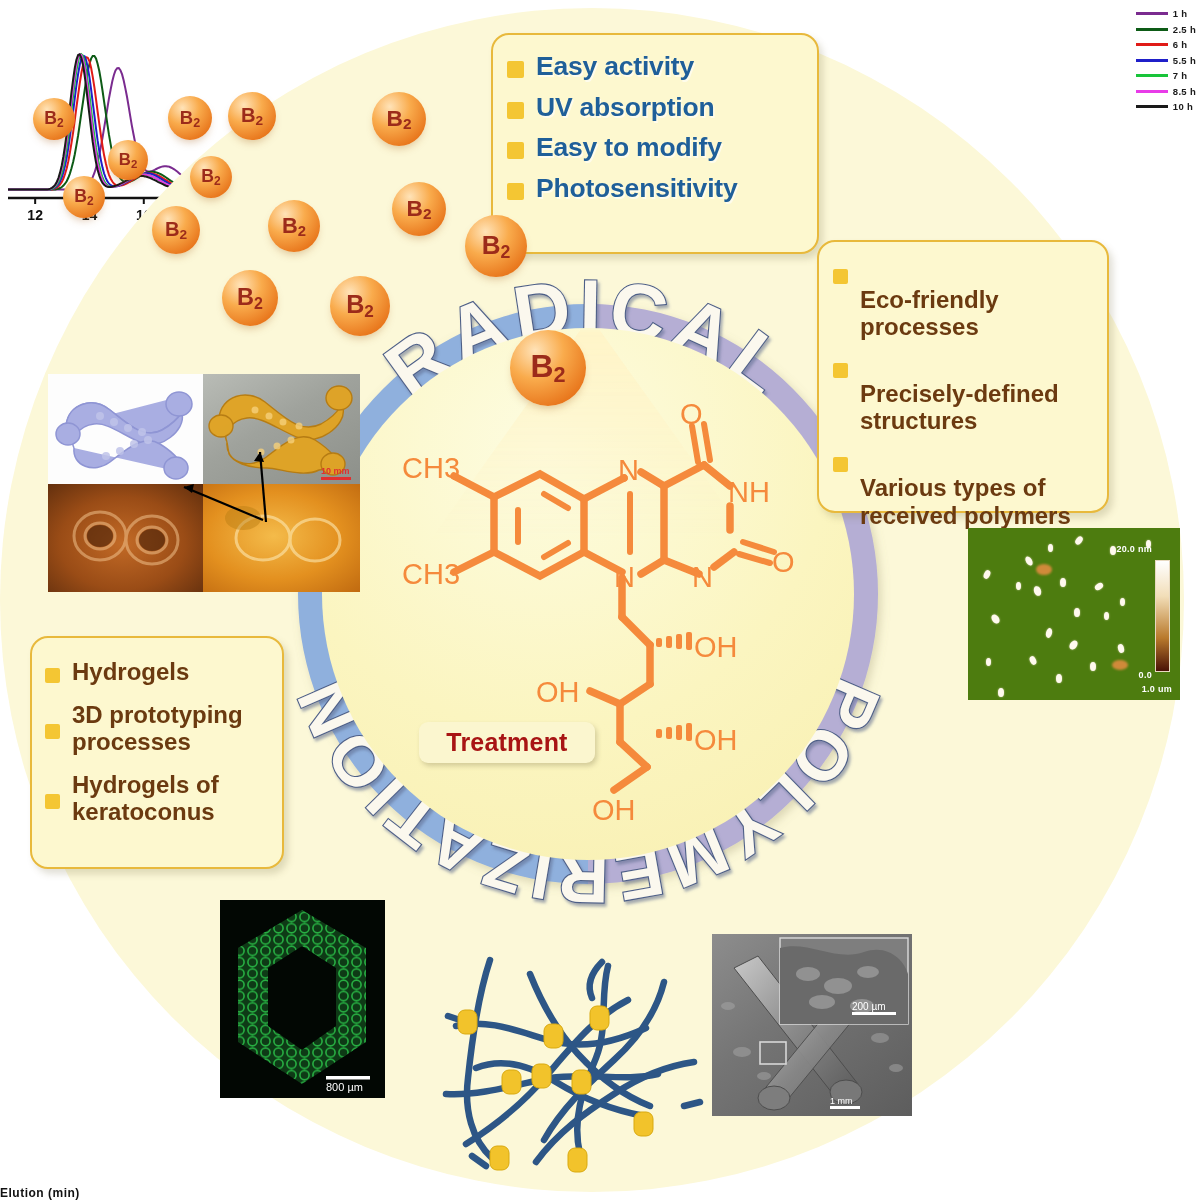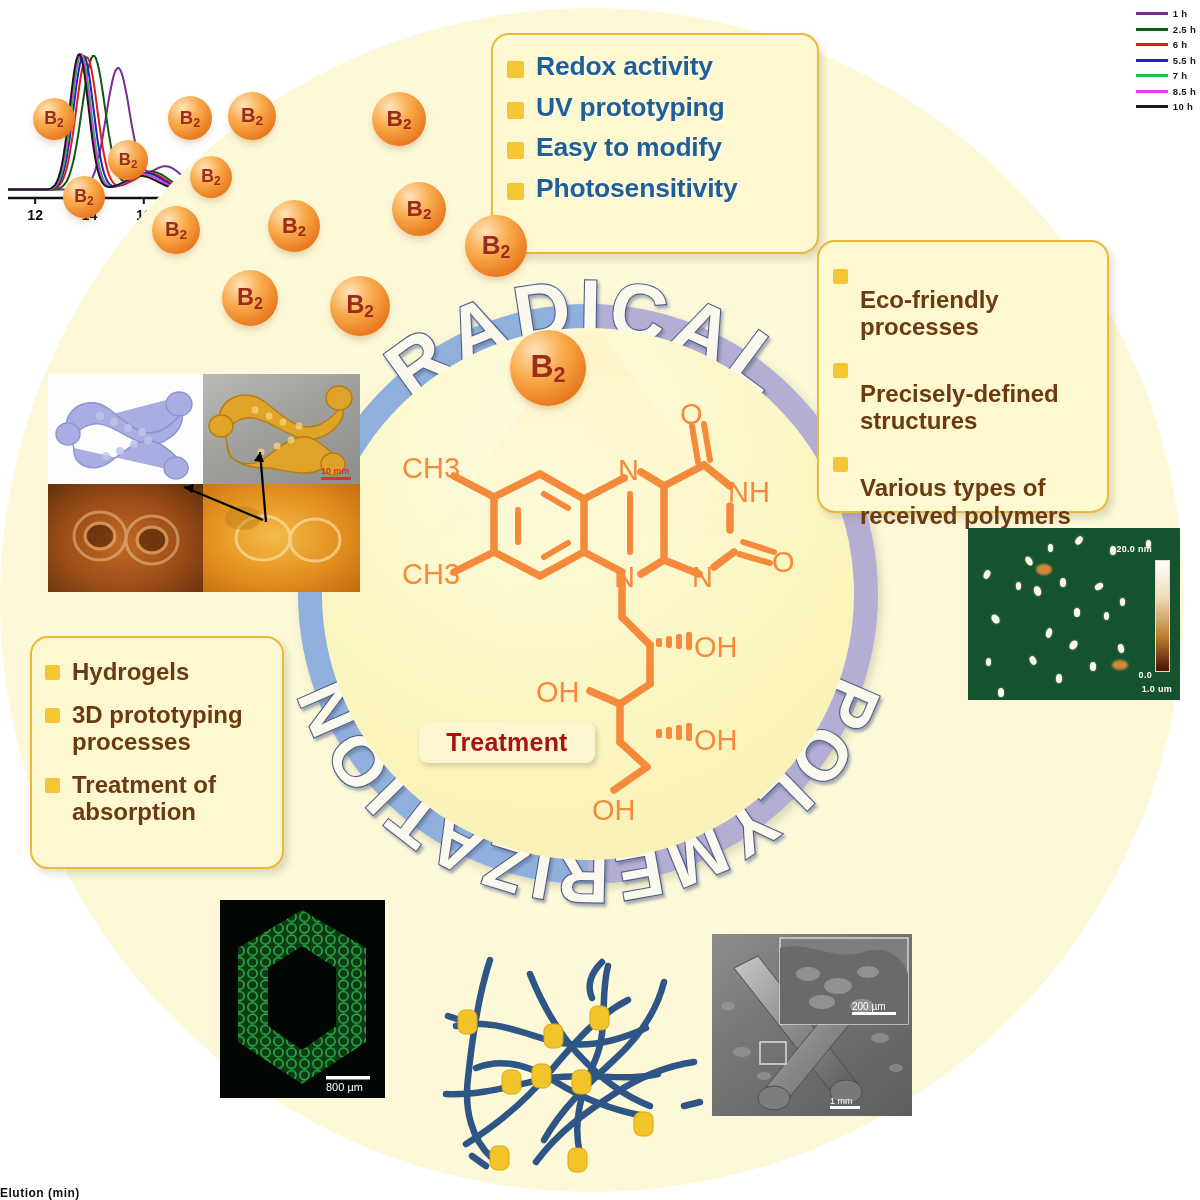--- a/index.html
+++ b/index.html
@@ -69,21 +69,21 @@
 
   
   #box-right{left:817px;top:240px;width:292px;height:273px;padding:20px 14px 14px 14px;}
   #box-right .btxt{color:#6b3a10;font-size:24px;font-weight:bold;line-height:1.13;margin-top:24px;}
   #box-right li{margin-bottom:16px;}
   #box-right .bullet{margin-top:7px;width:15px;height:15px;}
 
   
   #box-left{left:30px;top:636px;width:254px;height:233px;padding:20px 12px 14px 13px;}
   #box-left .btxt{color:#6b3a10;font-size:24px;font-weight:bold;line-height:1.13;}
-  #box-left li{margin-bottom:16px;}
+  #box-left li{margin-bottom:16px;align-items:center;}
   #box-left .bullet{margin-top:7px;width:15px;height:15px;}
 
   
   #ribo-label{
     position:absolute;left:419px;top:722px;width:176px;height:41px;
     background:#fbf6cf;
     border-radius:9px;
     box-shadow:2px 3px 5px rgba(120,110,70,.3);
     display:flex;align-items:center;justify-content:center;
   }
@@ -111,21 +111,21 @@
   #m-tl{position:absolute;left:0;top:0;width:155px;height:110px;background:#fdfdfd;}
   #m-tr{position:absolute;left:155px;top:0;width:157px;height:110px;
     background:linear-gradient(150deg,#b9bcb6 0%,#9fa29c 45%,#8d908a 100%);}
   #m-bl{position:absolute;left:0;top:110px;width:155px;height:108px;
     background:radial-gradient(ellipse at 48% 55%, #c26a26 0%, #9a4c16 55%, #5e2d0d 100%);}
   #m-br{position:absolute;left:155px;top:110px;width:157px;height:108px;
     background:radial-gradient(ellipse at 45% 48%, #f4bb4a 0%, #e3901f 55%, #c06a10 100%);}
 
   
   #afm{left:968px;top:528px;width:212px;height:172px;
-    background:#14532d;}
+    background:#4d7c0f;}
   #afm .dot{position:absolute;background:#fff9ee;border-radius:50%;
     box-shadow:0 0 2px rgba(255,240,220,.7);}
   #afm .blob{position:absolute;background:#d08a3a;border-radius:50%;filter:blur(1.3px);}
   #afm-bar{position:absolute;right:10px;top:32px;width:13px;height:110px;
     background:linear-gradient(to bottom,#ffffff 0%,#f2deb8 32%,#b97a2c 70%,#4a1206 100%);
     border:1px solid #e8d9c0;}
 
   
   #hexpanel{left:220px;top:900px;width:165px;height:198px;background:#010502;}
 
@@ -252,25 +252,25 @@
   </svg>
 
   <div id="ribo-label">
     <span>Treatment</span>
   </div>
 
   <div class="callout" id="box-top">
     <ul>
       <li>
           <span class="bullet"></span>
-          <span class="btxt">Redox activity</span>
-        </li>
-      <li>
-          <span class="bullet"></span>
-          <span class="btxt">UV prototyping</span>
+          <span class="btxt">Easy activity</span>
+        </li>
+      <li>
+          <span class="bullet"></span>
+          <span class="btxt">UV absorption</span>
         </li>
       <li>
           <span class="bullet"></span>
           <span class="btxt">Easy to modify</span>
         </li>
       <li>
           <span class="bullet"></span>
           <span class="btxt">Photosensitivity</span>
         </li>
     </ul>
@@ -298,21 +298,21 @@
       <li>
           <span class="bullet"></span>
           <span class="btxt">Hydrogels</span>
         </li>
       <li>
           <span class="bullet"></span>
           <span class="btxt">3D prototyping processes</span>
         </li>
       <li>
           <span class="bullet"></span>
-          <span class="btxt">Treatment of absorption</span>
+          <span class="btxt">Hydrogels of keratoconus</span>
         </li>
     </ul>
   </div>
 
   <div class="panel" id="montage">
     <div id="m-tl">
       <svg width="155" height="110" viewBox="0 0 155 110">
         <g fill="#a9aee2" stroke="#8f95d4" stroke-width="1.5">
           <path d="M18,52 C20,30 44,22 62,36 C80,50 96,66 114,56 C132,46 142,30 134,22"></path>
           <path d="M18,52 C20,30 44,22 62,36 C80,50 96,66 114,56 C132,46 142,30 134,22 L134,40 C138,56 112,76 96,70 C76,62 60,48 46,50 C30,52 22,66 26,74 Z"></path>

